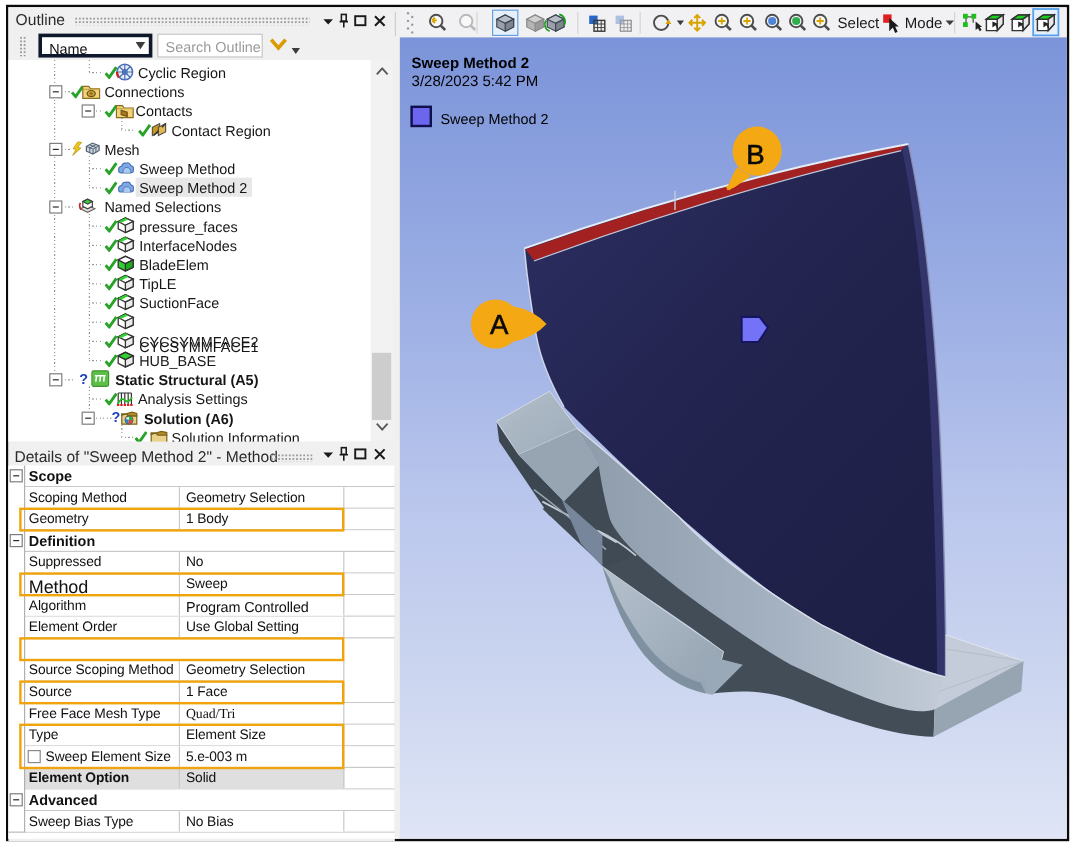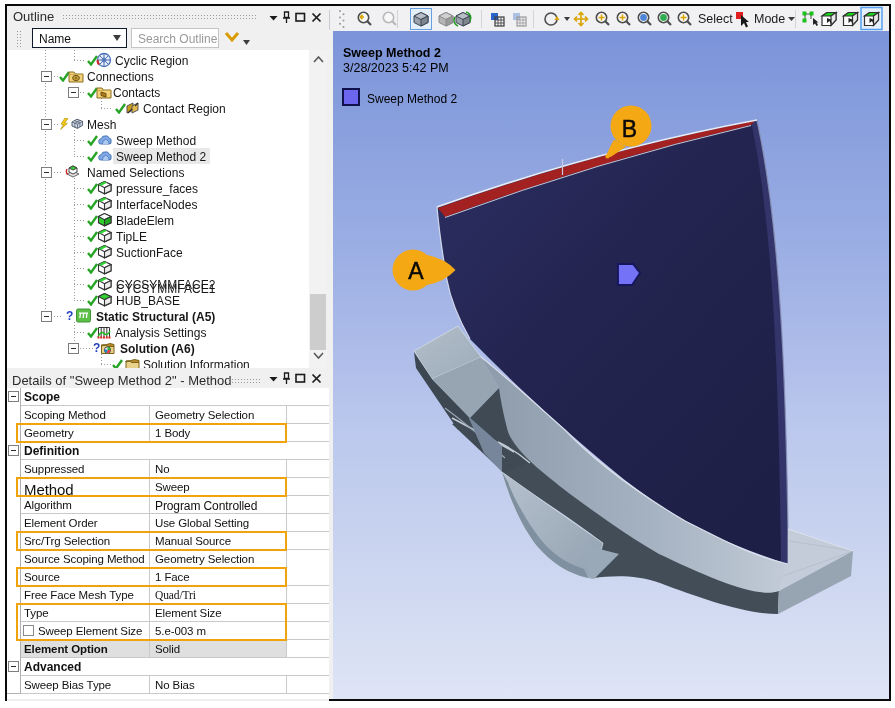--- a/index.html
+++ b/index.html
@@ -28,21 +28,21 @@
       <svg class="abs" style="left:275px;top:5px;" width="9" height="13">
         <path d="M2.5 1 L6.5 1 L6.5 6.5 L2.5 6.5 Z M1 7 L8 7 M4.5 7.5 L4.5 12" stroke="#1a1a1a" stroke-width="1.3" fill="none"></path>
       </svg>
       <svg class="abs" style="left:288px;top:6px;" width="11" height="11">
         <rect x="1" y="1.5" width="8.5" height="7.5" fill="none" stroke="#1a1a1a" stroke-width="1.6"></rect>
       </svg>
       <svg class="abs" style="left:304px;top:6px;" width="11" height="11">
         <path d="M1.5 1.5 L9.5 9.5 M9.5 1.5 L1.5 9.5" stroke="#1a1a1a" stroke-width="1.7"></path>
       </svg>
     <div class="abs dots" style="left:9px;top:24px;width:6px;height:17px;"></div>
-    <div class="abs" style="left:25px;top:22px;width:95px;height:20px;background:#fff;border:1px solid #0f172a;font-size:12px;color:#111;padding:3px 0 0 6px;">Name</div>
+    <div class="abs" style="left:25px;top:22px;width:95px;height:20px;background:#fff;border:3px solid #0f172a;font-size:12px;color:#111;padding:3px 0 0 6px;">Name</div>
     <svg class="abs" style="left:106px;top:29px;" width="10" height="8">
         <path d="M0 0 L8 0 L4 6 Z" fill="#3c3c3c"></path>
       </svg>
     <div class="abs" style="left:124px;top:22px;width:88px;height:20px;background:#fff;border:1px solid #c4c4c4;font-size:12px;color:#9a9a9a;padding:3px 0 0 6px;">Search Outline</div>
     <svg class="abs" style="left:217px;top:25px;" width="18" height="14">
         <path d="M2 2 L8 9 L14 2" stroke="#d99b00" stroke-width="3" fill="none"></path>
       </svg>
     <svg class="abs" style="left:236px;top:34px;" width="9" height="6">
         <path d="M0 0 L7 0 L3.5 5 Z" fill="#3c3c3c"></path>
       </svg>
@@ -338,28 +338,20 @@
       <div class="abs" style="left:130px;top:0;width:137px;height:17px;background:#fff;border-right:1px solid #c9c9c9;">
         <div style="font-size:12px;color:#111;padding:3px 0 0 5px;white-space:nowrap;letter-spacing:-0.1px;">Program Controlled</div>
       </div>
     </div>
 <div class="abs" style="left:13px;top:508px;width:309px;height:18px;border-bottom:1px solid #c9c9c9;background:#fff;">
       <div class="abs" style="left:0;top:0;width:130px;height:17px;background:#fff;border-right:1px solid #c9c9c9;">
         <div style="font-size:11.5px;color:#111;padding:3px 0 0 4px;white-space:nowrap;letter-spacing:-0.1px;">Element Order</div>
       </div>
       <div class="abs" style="left:130px;top:0;width:137px;height:17px;background:#fff;border-right:1px solid #c9c9c9;">
         <div style="font-size:11.5px;color:#111;padding:3px 0 0 5px;white-space:nowrap;letter-spacing:-0.1px;">Use Global Setting</div>
-      </div>
-    </div>
-<div class="abs" style="left:13px;top:526px;width:309px;height:18px;border-bottom:1px solid #c9c9c9;background:#fff;">
-      <div class="abs" style="left:0;top:0;width:130px;height:17px;background:#fff;border-right:1px solid #c9c9c9;">
-        <div style="font-size:11.5px;color:#111;padding:3px 0 0 4px;white-space:nowrap;letter-spacing:-0.1px;">Src/Trg Selection</div>
-      </div>
-      <div class="abs" style="left:130px;top:0;width:137px;height:17px;background:#fff;border-right:1px solid #c9c9c9;">
-        <div style="font-size:11.5px;color:#111;padding:3px 0 0 5px;white-space:nowrap;letter-spacing:-0.1px;">Manual Source</div>
       </div>
     </div>
 <div class="abs" style="left:13px;top:544px;width:253px;height:18px;border-bottom:1px solid #c9c9c9;background:#fff;padding-left:25px;">
       <div class="abs" style="left:0;top:0;width:130px;height:17px;background:#fff;border-right:1px solid #c9c9c9;">
         <div style="font-size:11.5px;color:#111;padding:3px 0 0 4px;white-space:nowrap;letter-spacing:-0.1px;">Source Scoping Method</div>
       </div>
       <div class="abs" style="left:130px;top:0;width:137px;height:17px;background:#fff;border-right:1px solid #c9c9c9;">
         <div style="font-size:11.5px;color:#111;padding:3px 0 0 5px;white-space:nowrap;letter-spacing:-0.1px;">Geometry Selection</div>
       </div>
     </div>

